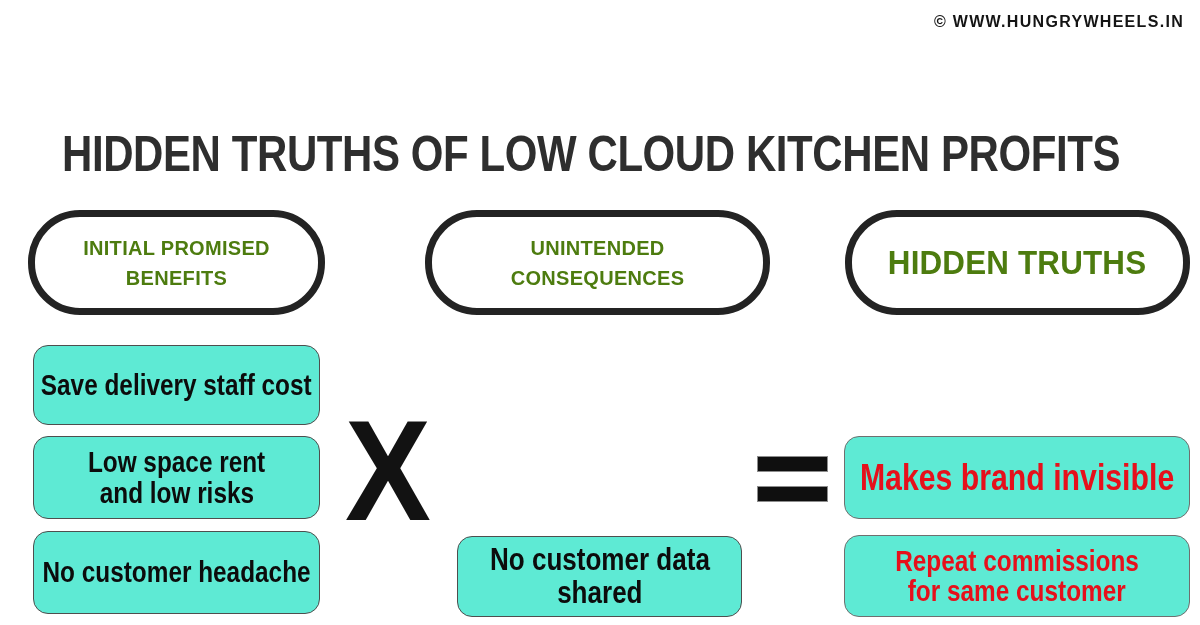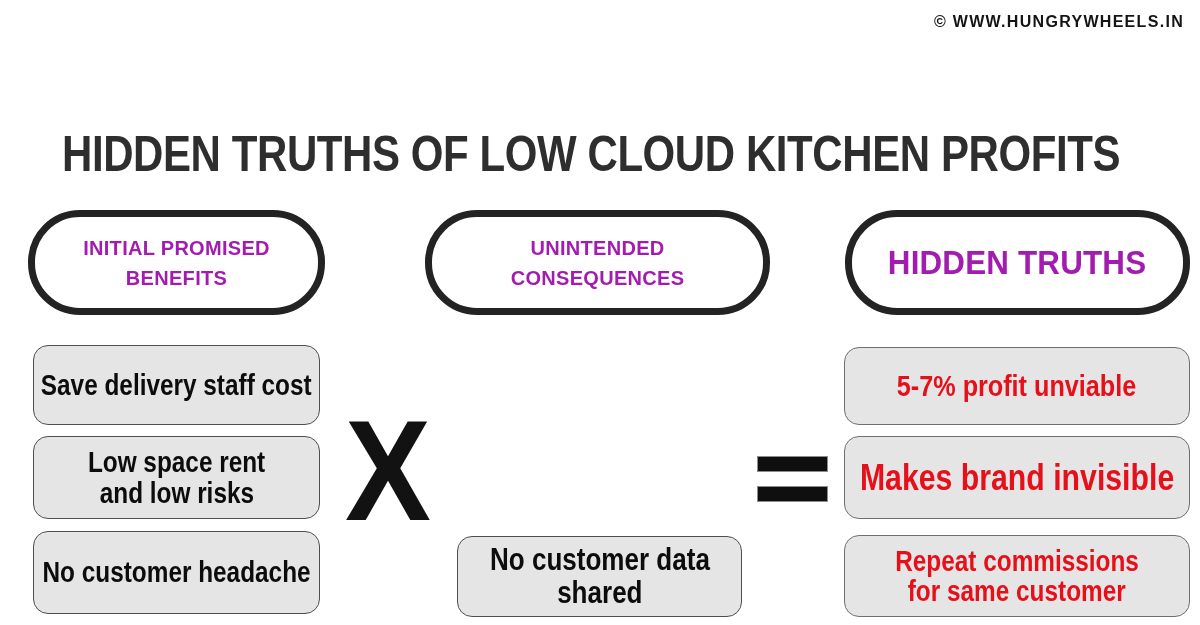--- a/index.html
+++ b/index.html
@@ -23,30 +23,30 @@
   .title{
     position:absolute;left:62px;top:125px;
     font-size:50px;font-weight:700;color:#2e2e2e;white-space:nowrap;
     letter-spacing:-.5px;transform:scaleX(.84);transform-origin:left top;
   }
   
   .pill-header{
     position:absolute;top:210px;height:105px;background:#fff;
     border:7px solid #232323;border-radius:52px;box-sizing:border-box;
     display:flex;flex-direction:column;align-items:center;justify-content:center;
-    text-align:left;font-weight:700;color:#a21caf;
+    text-align:left;font-weight:700;color:#4d7c0f;
   }
   .pill-header span{display:block;}
   .ph-1{left:28px;width:297px;font-size:20px;line-height:1.5;letter-spacing:.3px;}
   .ph-2{left:425px;width:345px;font-size:20px;line-height:1.5;letter-spacing:.3px;}
   .ph-3{left:845px;width:345px;font-size:33px;letter-spacing:.2px;}
   .ph-3 span{transform:scaleX(.95);}
   
   .box{
-    position:absolute;background:#e5e5e5;border:1.6px solid #4e4e4e;border-radius:15px;
+    position:absolute;background:#5eead4;border:1.6px solid #4e4e4e;border-radius:15px;
     box-sizing:border-box;display:flex;flex-direction:column;align-items:center;justify-content:center;
     text-align:center;font-weight:700;color:#0c0c0c;line-height:1.04;
   }
   .box span{display:block;transform:scaleX(.84);white-space:nowrap;}
   .col-truths{border-color:#6f6f6f;color:#e6101b;}
   
   .b11{left:33px;top:345px;width:287px;height:80px;font-size:29px;}
   .b12{left:33px;top:436px;width:287px;height:83px;font-size:29px;}
   .b13{left:33px;top:531px;width:287px;height:83px;font-size:29px;}
   
@@ -105,23 +105,20 @@
   <div class="box b23">
     <span>No customer data</span>
     <span>shared</span>
   </div>
 
   <div class="op-eq" title="=">
     <div class="bar"></div>
     <div class="bar"></div>
   </div>
 
-  <div class="box col-truths b31">
-    <span>5-7% profit unviable</span>
-  </div>
   <div class="box col-truths b32">
     <span>Makes brand invisible</span>
   </div>
   <div class="box col-truths b33">
     <span>Repeat commissions</span>
     <span>for same customer</span>
   </div>
 
 </div>
 

